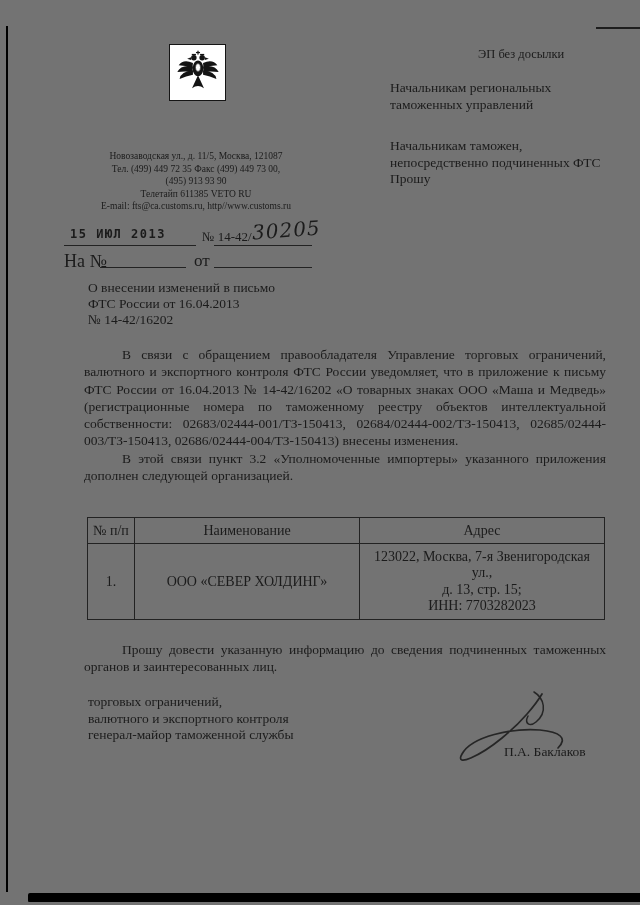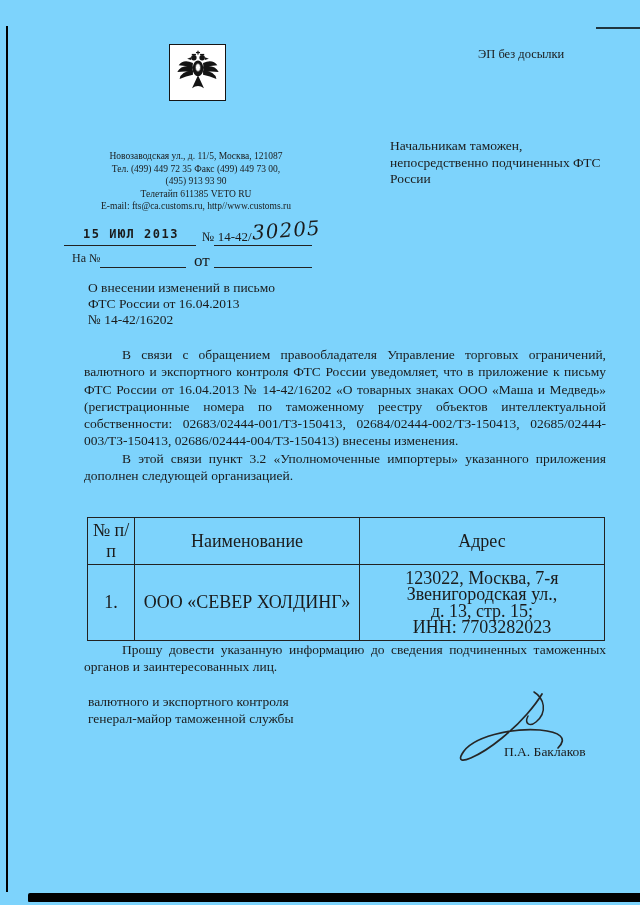--- a/index.html
+++ b/index.html
@@ -1,67 +1,67 @@
 <!DOCTYPE html>
 <html><head>
 <meta charset="utf-8">
 <style>
   html,body{margin:0;padding:0;}
   body{
     width:640px;height:905px;background:#ffffff;overflow:hidden;
     font-family:"Liberation Serif","DejaVu Serif",serif;color:#1b1b1b;
   }
-  .page{position:relative;width:640px;height:905px;background:#7dd3fc;}
+  .page{position:relative;width:640px;height:905px;background:#737373;}
 
   
   .artifact-left{position:absolute;left:6px;top:26px;width:2px;height:866px;background:#000;}
   .artifact-bottom{position:absolute;left:28px;top:893px;width:612px;height:9px;background:#000;border-radius:2px 0 0 1px;}
   .artifact-topright{position:absolute;left:596px;top:27px;width:44px;height:2px;background:#000;opacity:.75;}
 
   .ep-note{position:absolute;left:478px;top:47px;font-size:12.5px;}
 
   .emblem-box{
     position:absolute;left:169px;top:44px;width:57px;height:57px;
     border:1.5px solid #151515;box-sizing:border-box;background:#fff;
     display:flex;align-items:center;justify-content:center;
   }
 
   .org-block{position:absolute;left:60px;top:103px;width:272px;text-align:center;
     font-weight:bold;font-size:13.5px;line-height:15.5px;letter-spacing:.4px;}
   .addr-block{position:absolute;left:60px;top:150px;width:272px;text-align:center;
     font-size:9.5px;line-height:12.5px;}
 
   .date-stamp{
-    position:absolute;left:70px;top:227px;width:122px;text-align:center;
+    position:absolute;left:70px;top:227px;width:122px;text-align:left;
     font-family:"DejaVu Sans Mono",monospace;font-weight:bold;font-size:12px;letter-spacing:1.5px;white-space:nowrap;
   }
   .refline-1{position:absolute;left:64px;top:245px;width:132px;border-bottom:1.2px solid #222;}
   .num-prefix{position:absolute;left:202px;top:229px;font-size:13px;}
   .num-hand{
     position:absolute;left:252px;top:218px;
     font-style:italic;font-size:20px;letter-spacing:1px;
     transform:rotate(-4deg);font-family:"DejaVu Serif",serif;
   }
   .refline-2{position:absolute;left:214px;top:245px;width:98px;border-bottom:1.2px solid #222;}
-  .na-label{position:absolute;left:72px;top:251px;font-size:12px;}
+  .na-label{position:absolute;left:64px;top:251px;font-size:18px;}
   .naline-1{position:absolute;left:100px;top:267px;width:86px;border-bottom:1.2px solid #222;}
   .ot-label{position:absolute;left:194px;top:251px;font-size:17px;}
   .naline-2{position:absolute;left:214px;top:267px;width:98px;border-bottom:1.2px solid #222;}
 
   .addressee1{position:absolute;left:390px;top:80px;width:200px;font-size:13.5px;line-height:16.5px;}
   .addressee2{position:absolute;left:390px;top:138px;width:214px;font-size:13.5px;line-height:16.5px;}
 
   .subject{position:absolute;left:88px;top:280px;width:250px;font-size:13.5px;line-height:16px;}
 
   .body-flow{position:absolute;left:84px;top:346px;width:522px;}
   .body-p{margin:0;font-size:13.5px;line-height:17.3px;text-align:justify;text-indent:38px;}
   .body-p + .body-p{margin-top:0;}
 
   .tbl-wrap{position:absolute;left:87px;top:517px;width:518px;}
-  table.importers{border-collapse:collapse;width:100%;font-size:18px;}
+  table.importers{border-collapse:collapse;width:100%;font-size:14px;}
   table.importers th,table.importers td{
     border:1.2px solid #222;text-align:center;vertical-align:middle;
     font-weight:normal;padding:2px 4px;
   }
   table.importers thead tr{height:26px;}
   table.importers tbody tr{height:76px;}
   .col-num{width:38px;}
   .col-name{width:216px;}
   .addr-cell div{line-height:16.5px;}
 
@@ -120,21 +120,22 @@
   <div class="refline-1"></div>
   <div class="num-prefix">№ 14-42/</div>
   <div class="num-hand">30205</div>
   <div class="refline-2"></div>
 
   <div class="na-label">На №</div>
   <div class="naline-1"></div>
   <div class="ot-label">от</div>
   <div class="naline-2"></div>
 
-  <div class="addressee2">Начальникам таможен, непосредственно подчиненных ФТС России</div>
+  <div class="addressee1">Начальникам региональных таможенных управлений</div>
+  <div class="addressee2">Начальникам таможен, непосредственно подчиненных ФТС Прошу</div>
 
   <div class="subject">
     <div>О внесении изменений в письмо</div>
     <div>ФТС России от 16.04.2013</div>
     <div>№ 14-42/16202</div>
   </div>
 
   <div class="body-flow">
     <p class="body-p">В связи с обращением правообладателя Управление торговых ограничений, валютного и экспортного контроля ФТС России уведомляет, что в приложение к письму ФТС России от 16.04.2013 № 14-42/16202 «О товарных знаках ООО «Маша и Медведь» (регистрационные номера по таможенному реестру объектов интеллектуальной собственности: 02683/02444-001/ТЗ-150413, 02684/02444-002/ТЗ-150413, 02685/02444-003/ТЗ-150413, 02686/02444-004/ТЗ-150413) внесены изменения.</p>
     <p class="body-p">В этой связи пункт 3.2 «Уполномоченные импортеры» указанного приложения дополнен следующей организацией.</p>
@@ -161,20 +162,21 @@
         </tr>
       </tbody>
     </table>
   </div>
 
   <div class="p3-wrap">
     <p class="body-p">Прошу довести указанную информацию до сведения подчиненных таможенных органов и заинтересованных лиц.</p>
   </div>
 
   <div class="signoff">
+    <div>торговых ограничений,</div>
     <div>валютного и экспортного контроля</div>
     <div>генерал-майор таможенной службы</div>
   </div>
 
   <svg class="signature-svg" width="160" height="92" viewBox="0 0 160 92" aria-hidden="true">
     <path d="M104 6 C 98 16, 84 34, 64 50 C 42 68, 16 80, 24 66 C 34 48, 74 40, 102 42 C 122 44, 130 50, 120 60" fill="none" stroke="#262626" stroke-width="1.7" stroke-linecap="round"></path>
     <path d="M96 4 C 106 10, 110 24, 98 34 C 92 39, 86 36, 90 28" fill="none" stroke="#262626" stroke-width="1.5" stroke-linecap="round"></path>
   </svg>
   <div class="sign-name">П.А. Баклаков</div>
 

